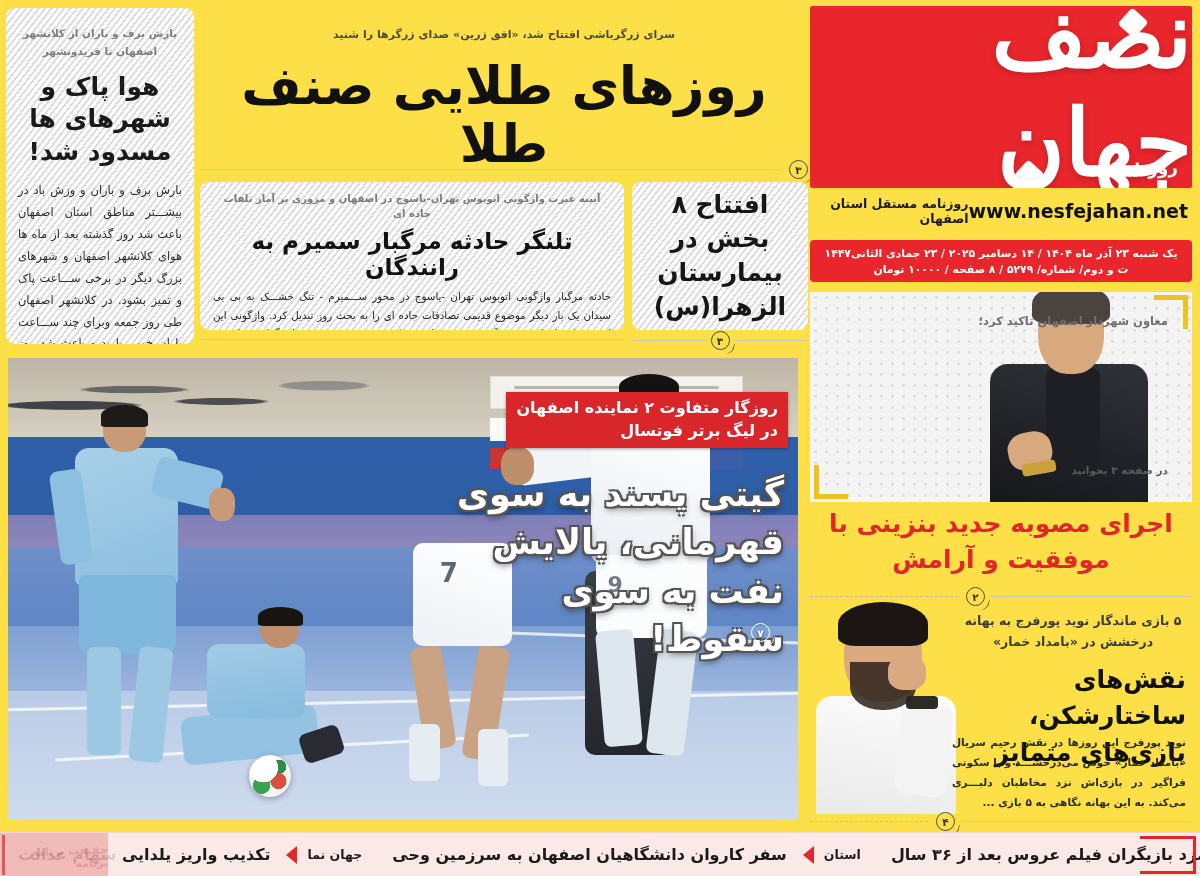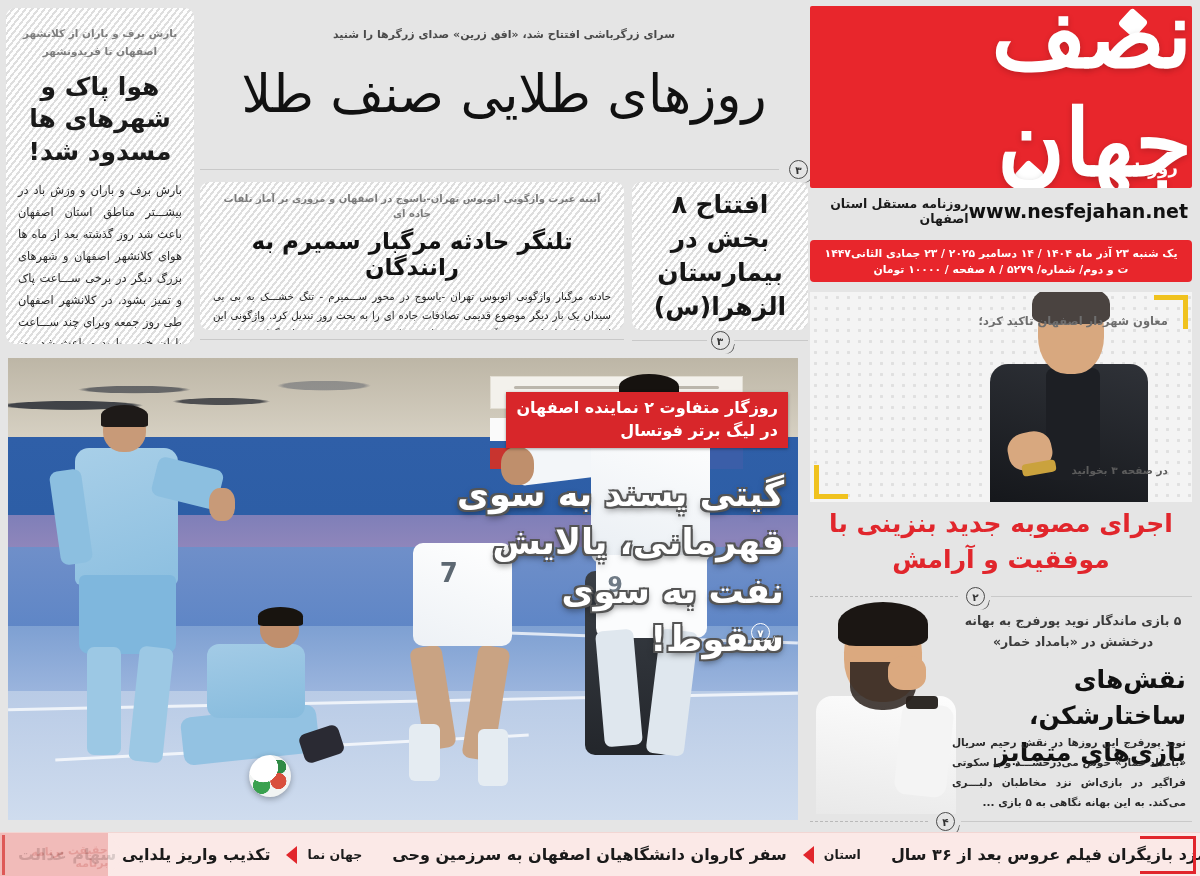--- a/index.html
+++ b/index.html
@@ -6,21 +6,21 @@
   * { box-sizing: border-box; margin: 0; padding: 0; }
   html, body {
     width: 1200px; height: 876px;
     font-family: "DejaVu Sans", "Liberation Sans", sans-serif;
     background: #ffffff;
     overflow: hidden;
   }
   .page {
     position: relative;
     width: 1200px; height: 876px;
-    background: #e5e5e5;
+    background: #fde047;
   }
 
   
   .striped {
     background-color: #f2f2f2;
     background-image: repeating-linear-gradient(
       -52deg, rgba(255,255,255,0.95) 0px, rgba(255,255,255,0.95) 3px,
       rgba(205,205,205,0.55) 3px, rgba(205,205,205,0.55) 5px);
   }
   .dotted {
@@ -68,22 +68,22 @@
   .lead {
     position: absolute; left: 200px; top: 10px;
     width: 608px; height: 150px;
     padding: 18px 12px 0 12px;
   }
   .lead-kicker {
     font-size: 11px; color: #4a4a4a; text-align: center;
     font-weight: 600; letter-spacing: -0.2px;
   }
   .lead-title {
-    font-size: 52px; font-weight: 400; color: #111;
-    text-align: center; line-height: 1.12; margin-top: 24px;
+    font-size: 52px; font-weight: 700; color: #111;
+    text-align: center; line-height: 1.12; margin-top: 16px;
     letter-spacing: -1.5px;
   }
   .rule-row {
     position: absolute; left: 200px; top: 158px;
     width: 608px; height: 22px;
     display: flex; align-items: center; justify-content: flex-end;
   }
   .rule-row .hr { flex: 1; height: 1px; background: #c9c9c9; }
   .rule-row .pagemark { margin-left: 10px; }
 

